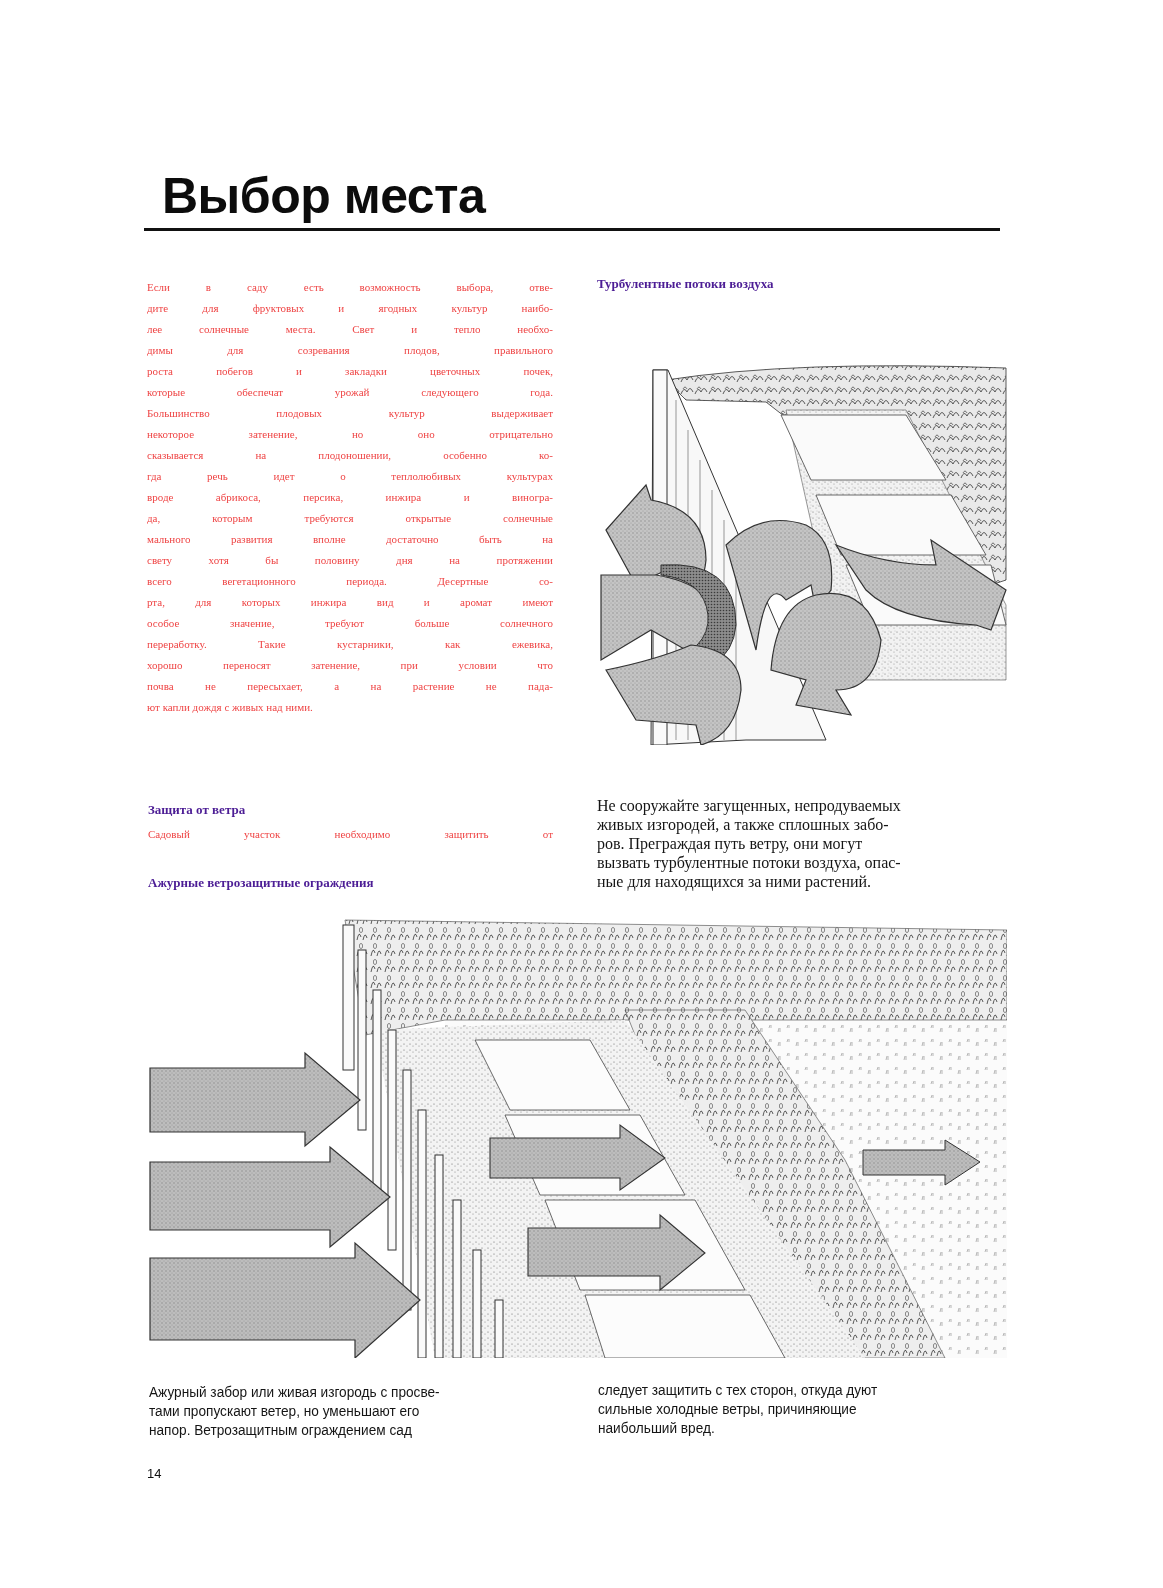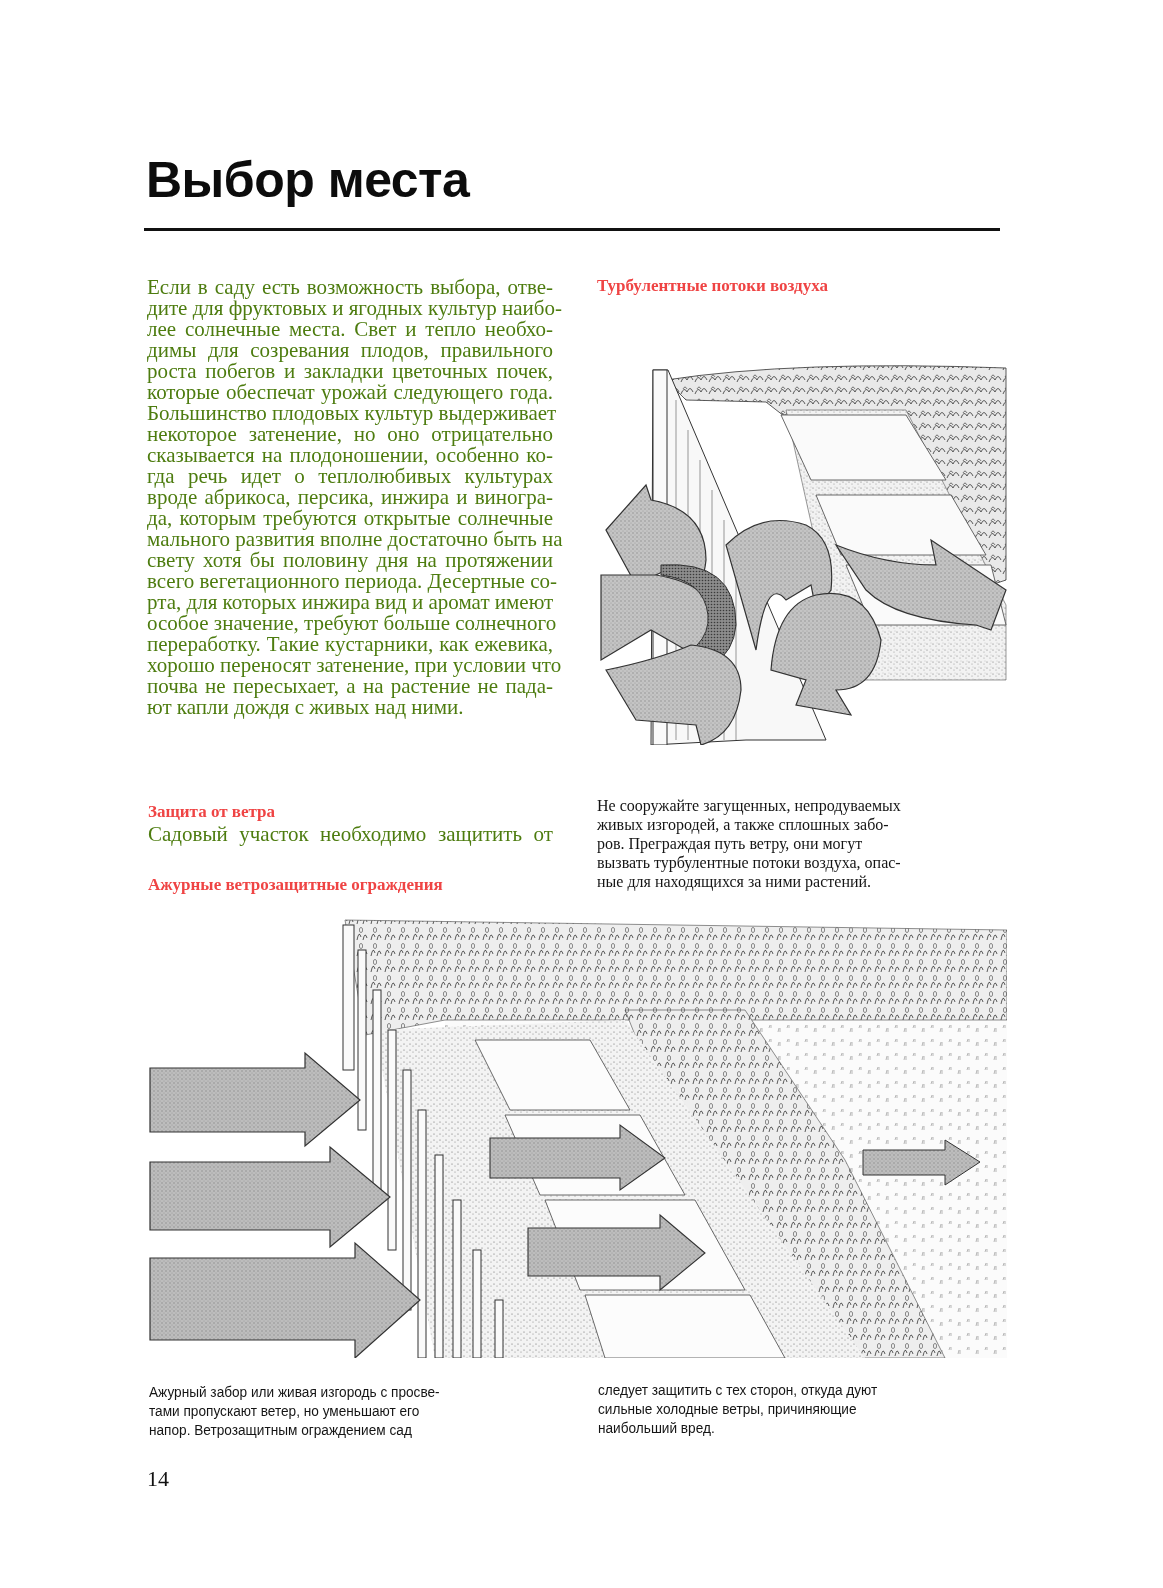--- a/index.html
+++ b/index.html
@@ -1,30 +1,30 @@
 <!DOCTYPE html>
 <html><head>
 <meta charset="utf-8">
 <style>
   html,body{margin:0;padding:0;background:#ffffff;}
   body{width:1163px;height:1588px;position:relative;overflow:hidden;color:#111;
        font-family:"DejaVu Serif","Liberation Serif",serif;}
   .title{position:absolute;left:146px;top:150px;font-family:"Liberation Sans",sans-serif;
-         font-weight:bold;font-size:50px;letter-spacing:-0.5px;color:#0c0c0c;margin:0;line-height:60px;}
+         font-weight:bold;font-size:50px;letter-spacing:-0.5px;color:#0c0c0c;margin:16px;line-height:60px;}
   .rule{position:absolute;left:144px;top:228px;width:856px;height:3px;background:#111;}
-  .body-text{position:absolute;font-family:"Liberation Serif",serif;font-size:21px;line-height:21px;color:#4d7c0f;}
+  .body-text{position:absolute;font-family:"Liberation Serif",serif;font-size:11px;line-height:21px;color:#ef4444;}
   .body-text .ln{display:block;text-align:justify;text-align-last:justify;white-space:nowrap;}
   .body-text .ln.last{text-align-last:left;}
   .col-left{left:147px;top:277px;width:406px;}
-  .heading-b{position:absolute;font-family:"Liberation Serif",serif;font-weight:bold;font-size:17px;color:#ef4444;}
+  .heading-b{position:absolute;font-family:"Liberation Serif",serif;font-weight:bold;font-size:13px;color:#4c1d95;}
   .caption{position:absolute;font-family:"Liberation Serif",serif;font-size:16px;line-height:19px;color:#151515;}
   .caption .ln{display:block;white-space:nowrap;}
   .cond{font-family:"Liberation Sans",sans-serif;font-size:15.5px;line-height:19px;transform:scaleX(0.88);transform-origin:left top;}
   .fig{position:absolute;}
-  .page-num{position:absolute;left:147px;top:1466px;font-family:Liberation Serif, serif;font-size:22px;color:#111;}
+  .page-num{position:absolute;left:147px;top:1466px;font-family:Liberation Sans, sans-serif;font-size:13px;color:#111;}
 </style>
 </head>
 <body>
 
 <h1 class="title">Выбор места</h1>
 <div class="rule"></div>
 
 <div class="body-text col-left">
   <span class="ln">Если в саду есть возможность выбора, отве-</span>
   <span class="ln">дите для фруктовых и ягодных культур наибо-</span>

